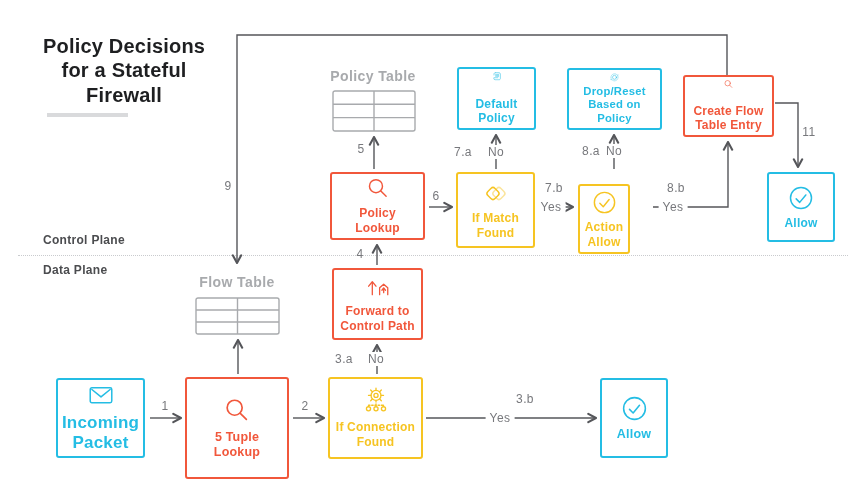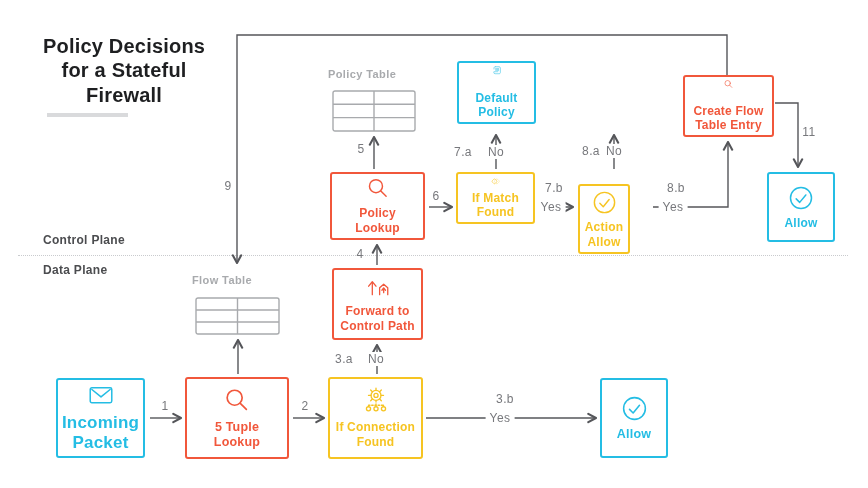--- a/index.html
+++ b/index.html
@@ -8,22 +8,22 @@
   
   .title{position:absolute;left:43px;top:34px;font-size:20px;font-weight:700;
          color:var(--ink);line-height:1.22;letter-spacing:.2px;white-space:pre-line;z-index:2;text-align:center;}
   .title-rule{position:absolute;left:47px;top:113px;width:81px;height:4px;background:var(--rule);z-index:2;}
   
   .plane-label{position:absolute;left:43px;font-size:12px;font-weight:700;color:var(--plane);
                letter-spacing:.3px;z-index:2;}
   .plane-divider{position:absolute;left:18px;top:255px;width:830px;height:0;
                  border-top:1px dotted var(--divider);z-index:0;}
   
-  .tbl-label{position:absolute;font-size:11px;font-weight:700;color:var(--muted);
-             letter-spacing:.4px;z-index:2;}
+  .tbl-label{position:absolute;font-size:14px;font-weight:700;color:var(--muted);
+             letter-spacing:.4px;text-align:center;z-index:2;}
   .tblsvg{position:absolute;z-index:2;}
   .tblsvg *{stroke:var(--muted);fill:none;stroke-width:1.4;}
   
   .node{position:absolute;box-sizing:border-box;border:2px solid;border-radius:3px;background:#fff;
         display:flex;flex-direction:column;align-items:center;justify-content:center;
         gap:4px;padding:2px;z-index:2;}
   .node .nlabel{font-weight:700;font-size:12px;line-height:1.22;text-align:center;
                 white-space:pre-line;letter-spacing:.2px;}
   .node.red{border-color:var(--red);color:var(--red);}
   .node.yellow{border-color:var(--yellow);color:var(--yellow);}
@@ -139,21 +139,21 @@
     <path d="M538,207 H573" marker-end="url(#ah)"></path>
     <path d="M614,169 V135" marker-end="url(#ah)"></path>
     <path d="M653,207 H728 V142" marker-end="url(#ah)"></path>
     <path d="M727,75 V35 H237 V263" marker-end="url(#ah)"></path>
     <path d="M775,103 H798 V167" marker-end="url(#ah)"></path>
     <path d="M238,374 V340" marker-end="url(#ah)"></path>
   </svg>
 
   <div class="el" style="left:165px;top:406px">1</div>
   <div class="el" style="left:305px;top:406px">2</div>
-  <div class="el" style="left:505px;top:399px">3.b</div>
+  <div class="el" style="left:525px;top:399px">3.b</div>
   <div class="el on-line" style="left:500px;top:418px">Yes</div>
   <div class="el" style="left:344px;top:359px">3.a</div>
   <div class="el on-line" style="left:376px;top:359px">No</div>
   <div class="el" style="left:360px;top:254px">4</div>
   <div class="el" style="left:361px;top:149px">5</div>
   <div class="el" style="left:436px;top:196px">6</div>
   <div class="el" style="left:463px;top:152px">7.a</div>
   <div class="el on-line" style="left:496px;top:152px">No</div>
   <div class="el" style="left:554px;top:188px">7.b</div>
   <div class="el on-line" style="left:551px;top:207px">Yes</div>
@@ -165,21 +165,21 @@
   <div class="el" style="left:809px;top:132px">11</div>
 
   <div class="node cyan" style="left:56px;top:378px;width:89px;height:80px">
     <svg class="ic" width="30" height="30" viewBox="0 0 32 32">
         <use href="#sym-envelope"></use>
       </svg>
     <span class="nlabel" style="font-size:17px">Incoming
 Packet</span>
   </div>
 
-  <div class="node red" style="left:185px;top:377px;width:104px;height:82px">
+  <div class="node red" style="left:185px;top:377px;width:104px;height:102px">
     <svg class="ic" width="30" height="30" viewBox="0 0 32 32">
         <use href="#sym-search"></use>
       </svg>
     <span class="nlabel" style="font-size:12.5px">5 Tuple
 Lookup</span>
   </div>
 
   <div class="node yellow" style="left:328px;top:377px;width:95px;height:82px">
     <svg class="ic" width="30" height="30" viewBox="0 0 32 32">
         <use href="#sym-gear-network"></use>
@@ -204,21 +204,21 @@
   </div>
 
   <div class="node red" style="left:330px;top:172px;width:95px;height:68px">
     <svg class="ic" width="26" height="26" viewBox="0 0 32 32">
         <use href="#sym-search"></use>
       </svg>
     <span class="nlabel">Policy
 Lookup</span>
   </div>
 
-  <div class="node yellow" style="left:456px;top:172px;width:79px;height:52px">
+  <div class="node yellow" style="left:456px;top:172px;width:79px;height:76px">
     <svg class="ic" width="27" height="27" viewBox="0 0 32 32">
         <use href="#sym-match"></use>
       </svg>
     <span class="nlabel">If Match
 Found</span>
   </div>
 
   <div class="node yellow" style="left:578px;top:184px;width:52px;height:70px">
     <svg class="ic" width="27" height="27" viewBox="0 0 32 32">
         <use href="#sym-check-circle"></use>
@@ -227,28 +227,35 @@
 Allow</span>
   </div>
 
   <div class="node cyan" style="left:767px;top:172px;width:68px;height:70px">
     <svg class="ic" width="28" height="28" viewBox="0 0 32 32">
         <use href="#sym-check-circle"></use>
       </svg>
     <span class="nlabel">Allow</span>
   </div>
 
-  <div class="node cyan" style="left:457px;top:61px;width:79px;height:63px;gap:15px">
+  <div class="node cyan" style="left:457px;top:67px;width:79px;height:63px;gap:15px">
     <svg class="ic" width="24" height="24" viewBox="0 0 32 32">
         <use href="#sym-scroll"></use>
       </svg>
     <span class="nlabel">Default
 Policy</span>
   </div>
 
+  <div class="node cyan" style="left:567px;top:68px;width:95px;height:62px;gap:2px">
+    <svg class="ic" width="23" height="23" viewBox="0 0 32 32">
+        <use href="#sym-reset"></use>
+      </svg>
+    <span class="nlabel" style="font-size:11.3px">Drop/Reset
+Based on Policy</span>
+  </div>
 
   <div class="node red" style="left:683px;top:75px;width:91px;height:62px;gap:14px">
     <svg class="ic" width="23" height="23" viewBox="0 0 32 32">
         <use href="#sym-search"></use>
       </svg>
     <span class="nlabel">Create Flow
 Table Entry</span>
   </div>
 
 </div>

